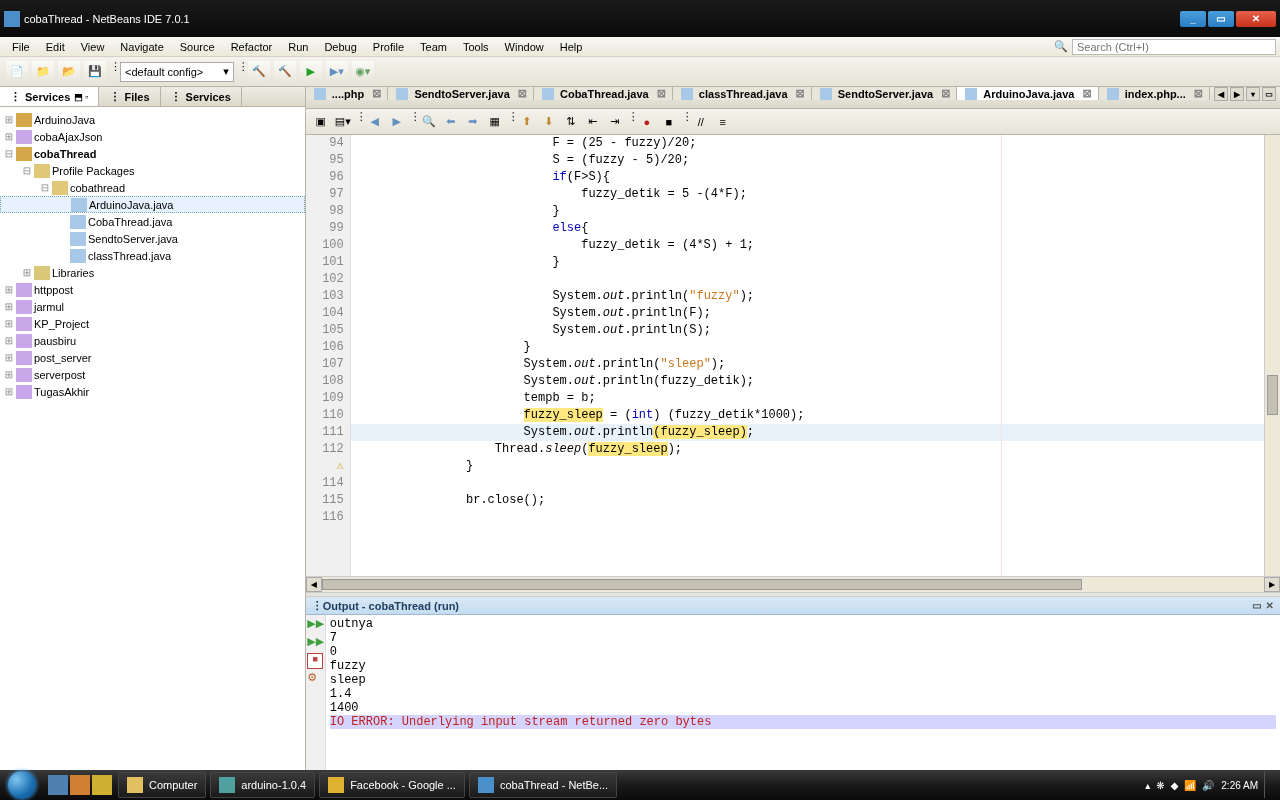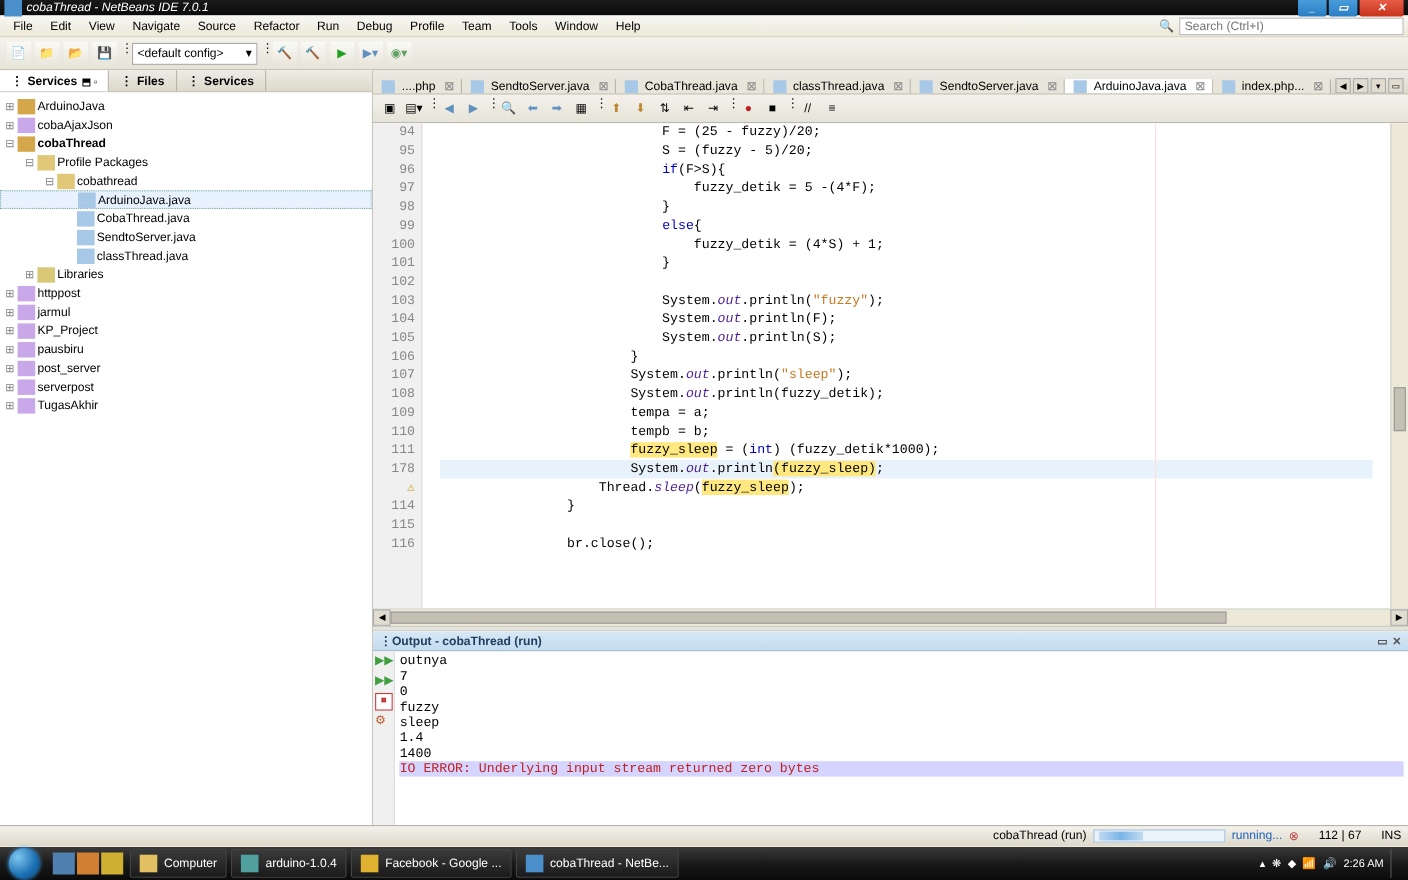--- a/index.html
+++ b/index.html
@@ -1,17 +1,17 @@
 <!DOCTYPE html>
 <html><head>
 <meta charset="utf-8">
 <style>
 * { margin:0; padding:0; box-sizing:border-box; }
 body { font-family:Tahoma,Arial,sans-serif; font-size:11px; background:#ece9d8; width:1280px; height:800px; overflow:hidden; position:relative; }
-.titlebar { height:14px; background:linear-gradient(to bottom,#1a1a1a,#0a0a0a); color:#fff; display:flex; align-items:center; padding:0 4px;font-style:italic; }
+.titlebar { height:37px; background:linear-gradient(to bottom,#1a1a1a,#0a0a0a); color:#fff; display:flex; align-items:center; padding:0 4px; }
 .titlebar .icon { width:16px; height:16px; background:#4a8fc9; margin-right:4px; }
 .titlebar .title { flex:1; font-size:11px; }
 .win-btns { display:flex; gap:0; }
 .win-btn { width:26px; height:16px; display:flex; align-items:center; justify-content:center; font-size:10px; font-weight:bold; border-radius:2px; margin-left:2px; }
 .win-btn.min { background:linear-gradient(#4a9edb,#2a7ec4); color:#fff; }
 .win-btn.max { background:linear-gradient(#4a9edb,#2a7ec4); color:#fff; }
 .win-btn.close { background:linear-gradient(#e8604c,#c7321a); color:#fff; width:40px; }
 .menubar { height:20px; background:linear-gradient(#f7f7f4,#ece9d8); display:flex; align-items:center; padding:0 4px; border-bottom:1px solid #d4d0c8; }
 .menubar .menu-item { padding:2px 8px; cursor:default; }
 .menubar .search { margin-left:auto; display:flex; align-items:center; gap:4px; }
@@ -29,37 +29,37 @@
 .tree-node { display:flex; align-items:center; height:17px; padding-left:4px; cursor:default; white-space:nowrap; }
 .tree-node.sel { background:#e8f2fe; border:1px dotted #7aa; }
 .tw { display:inline-block; width:10px; text-align:center; color:#888; font-size:10px; }
 .ticon { display:inline-block; width:16px; height:14px; margin:0 2px; }
 .ic-proj { background:#d4a84a; }
 .ic-pkg { background:#e0c878; }
 .ic-java { background:#a8c8e8; }
 .ic-lib { background:#d8c878; }
 .ic-php { background:#c8a8e8; font-size:8px; }
 .editor-area { flex:1; display:flex; flex-direction:column; background:#e6e3d8; }
-.editor-tabs { height:22px; display:flex; background:linear-gradient(#edece5,#dcd9cb); border-bottom:1px solid #b8b4a8; overflow:hidden; align-items:flex-end; }
+.editor-tabs { height:22px; display:flex; background:linear-gradient(#edece5,#dcd9cb); border-bottom:1px solid #b8b4a8; overflow:hidden; align-items:flex-start;font-weight:bold; }
 .ed-tab { display:flex; align-items:center; padding:0 6px; border-right:1px solid #b8b4a8; font-size:11px; gap:4px; background:#e8e5da; }
 .ed-tab.active { background:#fff; }
 .ed-tab .x { color:#888; font-size:11px; margin-left:4px; }
 .ed-nav { margin-left:auto; display:flex; align-items:center; gap:2px; padding:0 4px; }
 .ed-nav-btn { width:14px; height:14px; background:#e0ddd0; border:1px solid #aaa; font-size:8px; display:flex; align-items:center; justify-content:center; }
 .editor-toolbar { height:26px; background:linear-gradient(#f4f2eb,#e6e3d8); display:flex; align-items:center; padding:0 6px; gap:4px; border-bottom:1px solid #b8b4a8; }
 .et-btn { width:18px; height:18px; display:flex; align-items:center; justify-content:center; }
-.code-area { flex:1; display:flex; background:#fff; overflow:hidden; position:relative;gap:16px; }
+.code-area { flex:1; display:flex; background:#fff; overflow:hidden; position:relative; }
 .gutter { width:45px; background:#f0f0f0; text-align:right; padding-right:6px; font-family:'Courier New',monospace; font-size:12px; color:#888; border-right:1px solid #ddd; }
 .gutter div { height:17px; line-height:17px; }
 .code { flex:1; font-family:'Courier New',monospace; font-size:12px; overflow:hidden; position:relative; }
 .code-line { height:17px; line-height:17px; white-space:pre; }
 .code-line.cur { background:#e8f2fa; }
 .kw { color:#0000c0; }
 .str { color:#c87820; }
-.fld { color:#4c1d95; font-style:italic; }
+.fld { color:#000000; font-style:italic; }
 .hl { background:#ffe880;text-align:right; }
 .margin-line { position:absolute; top:0; bottom:0; left:650px; width:1px; background:#fce0e0; }
 .vscroll { width:16px; background:#ece9d8; border-left:1px solid #ccc; position:relative; }
 .vthumb { position:absolute; left:2px; right:2px; top:240px; height:40px; background:#c4c0b4; border:1px solid #999; }
 .hscroll { height:16px; background:#ece9d8; display:flex; border-top:1px solid #ccc; }
 .hscroll .track { flex:1; position:relative; }
 .hscroll .hthumb { position:absolute; top:2px; bottom:2px; left:0; width:760px; background:#c4c0b4; border:1px solid #999; }
 .hscroll .arr { width:16px; display:flex; align-items:center; justify-content:center; background:#e0ddd0; border:1px solid #aaa; font-size:8px; }
 .splitter { height:5px; background:#e6e3d8; border-top:1px solid #ccc; border-bottom:1px solid #ccc; cursor:ns-resize; }
 .output-panel { height:176px; display:flex; flex-direction:column; background:#fff; }
@@ -318,21 +318,21 @@
           <div>102</div>
           <div>103</div>
           <div>104</div>
           <div>105</div>
           <div>106</div>
           <div>107</div>
           <div>108</div>
           <div>109</div>
           <div>110</div>
           <div>111</div>
-          <div>178</div>
+          <div>112</div>
           <div style="color: rgb(212, 160, 32);">⚠</div>
           <div>114</div>
           <div>115</div>
           <div>116</div>
         </div>
       <div class="code" id="code">
         <div class="margin-line"></div>
       <div class="code-line">                            F = (25 - fuzzy)/20;</div>
           <div class="code-line">                            S = (fuzzy - 5)/20;</div>
           <div class="code-line">                            <span class="kw">if</span>(F&gt;S){</div>
@@ -341,21 +341,20 @@
           <div class="code-line">                            <span class="kw">else</span>{</div>
           <div class="code-line">                                fuzzy_detik = (4*S) + 1;</div>
           <div class="code-line">                            }</div>
           <div class="code-line"></div>
           <div class="code-line">                            System.<span class="fld">out</span>.println(<span class="str">"fuzzy"</span>);</div>
           <div class="code-line">                            System.<span class="fld">out</span>.println(F);</div>
           <div class="code-line">                            System.<span class="fld">out</span>.println(S);</div>
           <div class="code-line">                        }</div>
           <div class="code-line">                        System.<span class="fld">out</span>.println(<span class="str">"sleep"</span>);</div>
           <div class="code-line">                        System.<span class="fld">out</span>.println(fuzzy_detik);</div>
-          <div class="code-line">                        tempa = a;</div>
           <div class="code-line">                        tempb = b;</div>
           <div class="code-line">                        <span class="hl">fuzzy_sleep</span> = (<span class="kw">int</span>) (fuzzy_detik*1000);</div>
           <div class="code-line cur">                        System.<span class="fld">out</span>.println<span class="hl">(fuzzy_sleep)</span>;</div>
           <div class="code-line">                    Thread.<span class="fld">sleep</span>(<span class="hl">fuzzy_sleep</span>);</div>
           <div class="code-line">                }</div>
           <div class="code-line"></div>
           <div class="code-line">                br.close();</div>
         </div>
       <div class="vscroll">
           <div class="vthumb"></div>

